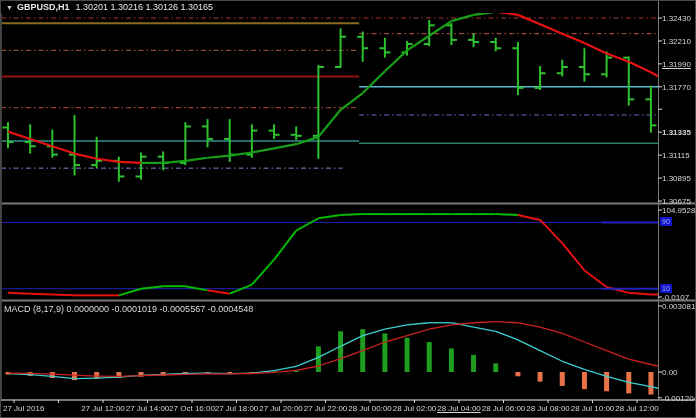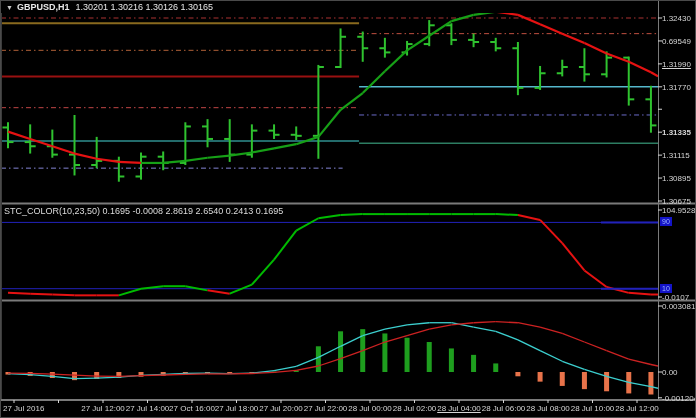--- a/index.html
+++ b/index.html
@@ -331,25 +331,25 @@
       <line x1="324.5" y1="399" x2="324.5" y2="402" stroke="#d6d6d6" stroke-width="1"></line>
       <line x1="369" y1="399" x2="369" y2="402" stroke="#d6d6d6" stroke-width="1"></line>
       <line x1="413.5" y1="399" x2="413.5" y2="402" stroke="#d6d6d6" stroke-width="1"></line>
       <line x1="458" y1="399" x2="458" y2="402" stroke="#d6d6d6" stroke-width="1"></line>
       <line x1="502.5" y1="399" x2="502.5" y2="402" stroke="#d6d6d6" stroke-width="1"></line>
       <line x1="547" y1="399" x2="547" y2="402" stroke="#d6d6d6" stroke-width="1"></line>
       <line x1="591.5" y1="399" x2="591.5" y2="402" stroke="#d6d6d6" stroke-width="1"></line>
       <line x1="636" y1="399" x2="636" y2="402" stroke="#d6d6d6" stroke-width="1"></line>
     </svg>
 
-  <div class="ind-label" id="stc-label" style="top:205px">STC_COLOR(10,23,50) 0.1695 -0.0008 2.8619 2.6540 0.2413 0.1695</div>
+  <div class="ind-label" id="macd-label" style="top:303px">MACD (8,17,9) 0.0000000 -0.0001019 -0.0005567 -0.0004548</div>
 
   <div id="labels-layer">
       <div class="axis-label" style="top: 13px;">1.32430</div>
-      <div class="axis-label" style="top: 35.9402px;">0.69549</div>
+      <div class="axis-label" style="top: 35.9402px;">1.32210</div>
       <div class="axis-label" style="top: 58.8803px; text-decoration: underline;">1.31990</div>
       <div class="axis-label" style="top: 81.8205px;">1.31770</div>
       <div class="axis-label" style="top: 104.239px; padding-left: 40px;">1.31555</div>
       <div class="axis-label" style="top: 127.179px; font-weight: bold;">1.31335</div>
       <div class="axis-label" style="top: 150.12px;">1.31115</div>
       <div class="axis-label" style="top: 173.06px;">1.30895</div>
       <div class="axis-label" style="top: 196px;">1.30675</div>
       <div class="axis-label" style="top: 205px;">104.9528</div>
       <div class="axis-label" style="top: 292px;">-0.0107</div>
       <div class="axis-label" style="top: 301px;">0.003081</div>

